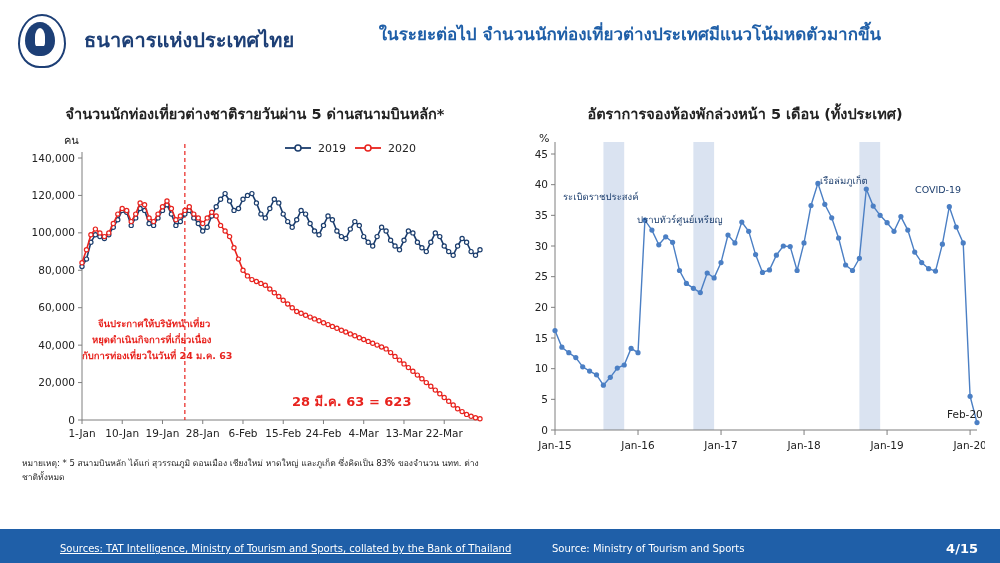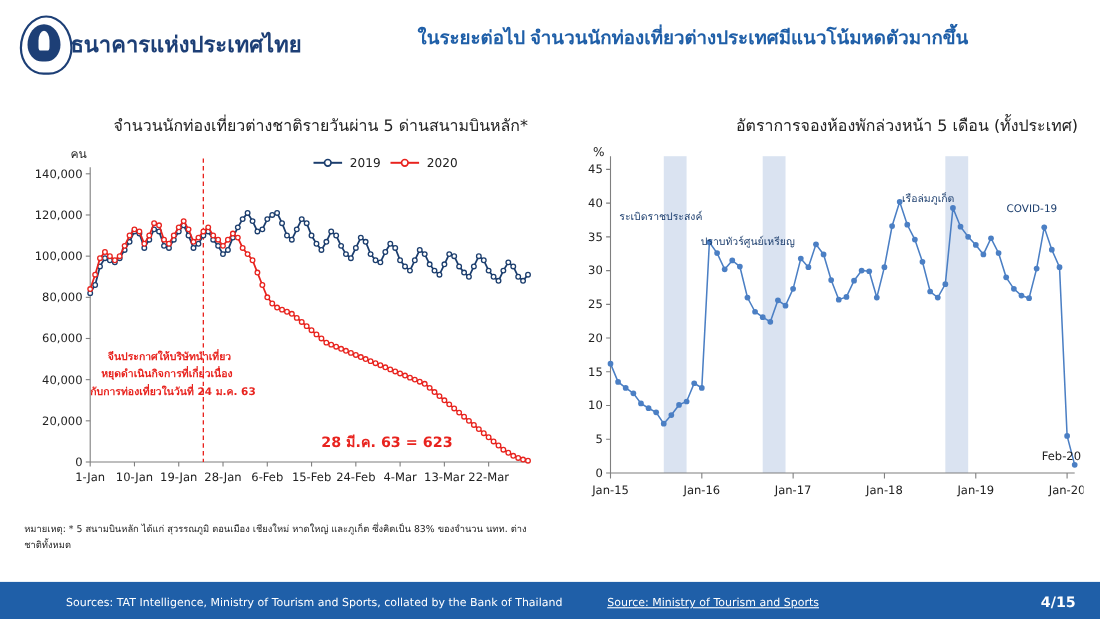--- a/index.html
+++ b/index.html
@@ -1,52 +1,52 @@
 <!DOCTYPE html>
 <html><head>
 <meta charset="utf-8">
 <style>
   html,body{margin:0;padding:0;}
   body{width:1000px;height:563px;background:#ffffff;font-family:"DejaVu Sans","Liberation Sans",sans-serif;overflow:hidden;position:relative;}
 
   
-  .logo-wrap{position:absolute;left:18px;top:14px;display:flex;align-items:center;gap:0;justify-content:flex-end;}
+  .logo-wrap{position:absolute;left:18px;top:14px;display:flex;align-items:center;gap:20px;justify-content:flex-end;}
   .logo-seal{width:46px;height:52px;position:relative;}
   .logo-seal .outer{position:absolute;left:0;top:0;width:44px;height:50px;border:2px solid #1d3f76;border-radius:50% 50% 45% 45%/55% 55% 45% 45%;background:#fff;}
   .logo-seal .inner{position:absolute;left:7px;top:8px;width:30px;height:34px;border-radius:50% 50% 45% 45%/55% 55% 45% 45%;background:#1d3f76;}
   .logo-seal .fig{position:absolute;left:17px;top:14px;width:10px;height:18px;background:#fff;border-radius:50% 50% 20% 20%;}
   .logo-text{line-height:1.15;}
   .logo-th{font-size:20px;color:#1d3f76;font-weight:bold;}
   .logo-en{font-size:11px;color:#1d3f76;letter-spacing:1.4px;}
 
-  .page-title{position:absolute;left:300px;top:20px;width:660px;text-align:center;font-size:17px;color:#1f5fa8;font-weight:bold;font-family:Liberation Serif, serif;}
+  .page-title{position:absolute;left:300px;top:20px;width:660px;text-align:center;font-size:17px;color:#1f5fa8;font-weight:bold;}
 
   
-  .panel-title{position:absolute;font-size:14.5px;color:#222;font-weight:normal;text-align:right;}
+  .panel-title{position:absolute;font-size:14.5px;color:#222;font-weight:bold;text-align:center;}
   #left-title{left:30px;top:102px;width:450px;}
   #right-title{left:510px;top:102px;width:470px;}
 
   .chart-box{position:absolute;text-align:right;}
   #left-chart{left:20px;top:130px;width:470px;height:330px;}
   #right-chart{left:515px;top:130px;width:470px;height:340px;}
 
   svg{display:block;}
   .tick-lbl{font-size:10.5px;fill:#222;font-family:"DejaVu Sans","Liberation Sans",sans-serif;}
   .unit-lbl{font-size:11px;fill:#222;font-family:"DejaVu Sans","Liberation Sans",sans-serif;}
 
-  .note-left{position:absolute;left:22px;top:474px;width:470px;font-size:8.5px;color:#222;}
+  .note-left{position:absolute;left:22px;top:456px;width:470px;font-size:8.5px;color:#222;}
   .annot-red{fill:#e8231e;font-size:9.5px;font-weight:bold;font-family:"DejaVu Sans","Liberation Sans",sans-serif;}
   .annot-big{fill:#e8231e;font-size:13px;font-weight:bold;font-family:"DejaVu Sans","Liberation Sans",sans-serif;}
   .annot-dark{fill:#1b3d6d;font-size:9.5px;font-family:"DejaVu Sans","Liberation Sans",sans-serif;}
   .legend-lbl{font-size:11px;fill:#222;font-family:"DejaVu Sans","Liberation Sans",sans-serif;}
 
   
   .footer{position:absolute;left:0;bottom:0;width:1000px;height:34px;background:#1f5fa8;}
-  .foot-src1{position:absolute;left:60px;bottom:9px;font-size:10px;color:#fff;}
-  .foot-src2{position:absolute;left:552px;bottom:9px;font-size:10px;color:#fff;text-decoration:underline;}
+  .foot-src1{position:absolute;left:60px;bottom:9px;font-size:10px;color:#fff;text-decoration:underline;}
+  .foot-src2{position:absolute;left:552px;bottom:9px;font-size:10px;color:#fff;}
   .foot-page{position:absolute;right:22px;bottom:7px;font-size:13px;color:#fff;font-weight:bold;margin-left:44px;}
 </style>
 </head>
 <body>
 
 <div class="logo-wrap">
   <div class="logo-seal">
     <div class="outer"></div>
       <div class="inner"></div>
       <div class="fig"></div>

